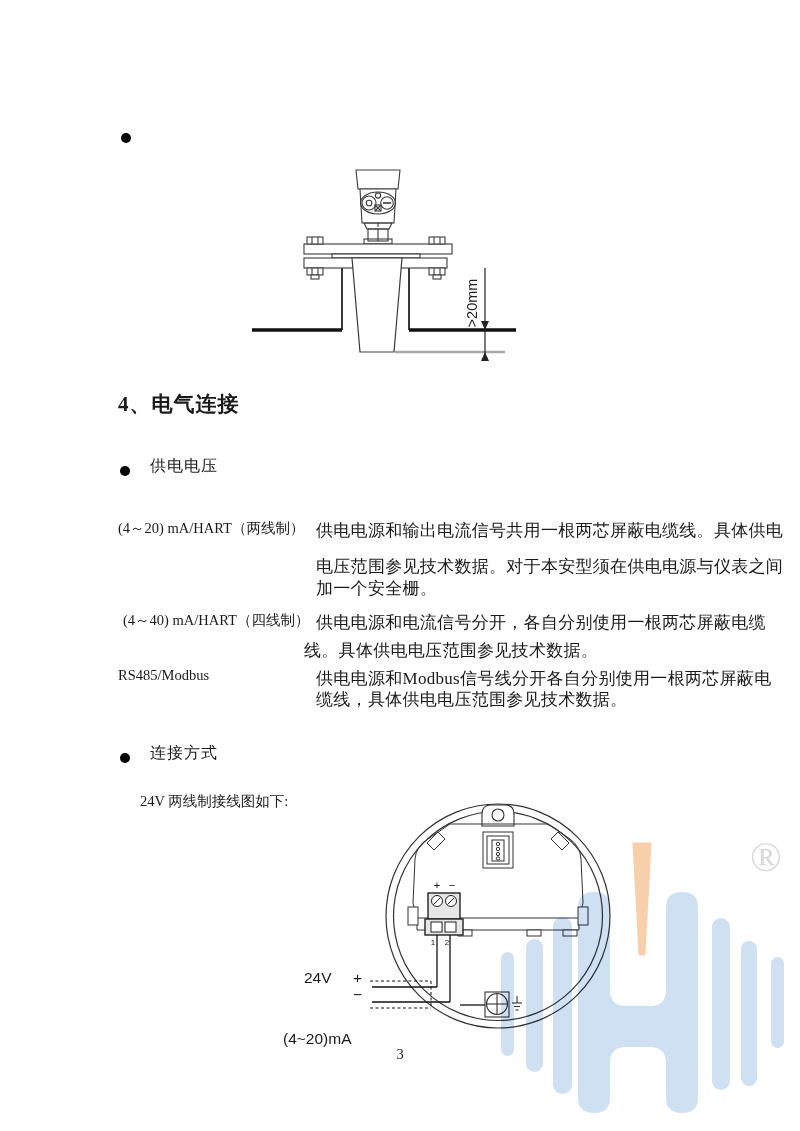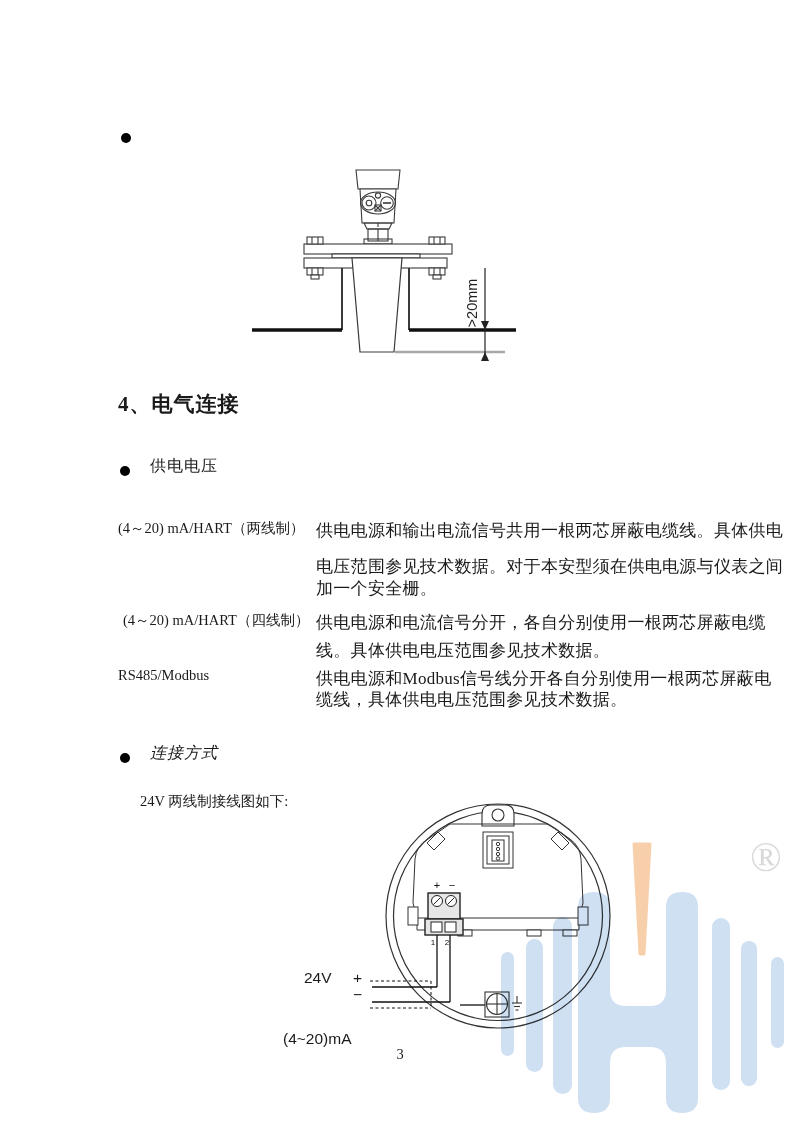--- a/index.html
+++ b/index.html
@@ -86,31 +86,31 @@
 
   <div class="abs content" style="left:120px;top:462px;"><span class="dot"></span></div>
   <div class="abs content blabel" style="left:150px;top:456px;">供电电压</div>
 
   <div>
     <div class="tlabel content" style="left:118px;top:519px;">(4～20) mA/HART（两线制）</div>
     <div class="tline content" style="left:316px;top:519px;">供电电源和输出电流信号共用一根两芯屏蔽电缆线。具体供电</div>
     <div class="tline content" style="left:316px;top:524px;margin-top:31px;">电压范围参见技术数据。对于本安型须在供电电源与仪表之间</div>
     <div class="tline content" style="left:316px;top:577px;">加一个安全栅。</div>
 
-    <div class="tlabel content" style="left:123px;top:611px;">(4～20) mA/HART（四线制）</div>
+    <div class="tlabel content" style="left:123px;top:611px;">(4～40) mA/HART（四线制）</div>
     <div class="tline content" style="left:316px;top:611px;text-align:right;">供电电源和电流信号分开，各自分别使用一根两芯屏蔽电缆</div>
-    <div class="tline content" style="left:316px;top:639px;">线。具体供电电压范围参见技术数据。</div>
+    <div class="tline content" style="left:304px;top:639px;">线。具体供电电压范围参见技术数据。</div>
 
     <div class="tlabel content" style="left:118px;top:667px;">RS485/Modbus</div>
     <div class="tline content" style="left:316px;top:667px;text-align:right;">供电电源和Modbus信号线分开各自分别使用一根两芯屏蔽电</div>
     <div class="tline content" style="left:316px;top:688px;text-align:center;">缆线，具体供电电压范围参见技术数据。</div>
   </div>
 
   <div class="abs content" style="left:120px;top:749px;"><span class="dot"></span></div>
-  <div class="abs content blabel" style="left:150px;top:743px;font-style:italic;">连接方式</div>
+  <div class="abs content blabel" style="left:150px;top:743px;">连接方式</div>
 
   <div class="abs content btext" style="left:120px;top:792px;margin-left:20px;">24V  两线制接线图如下:</div>
 
   <svg class="abs content" style="left:280px;top:795px;" width="340" height="245" viewBox="0 0 340 245">
     <g stroke="#333" stroke-width="1.2" fill="none">
       <circle cx="218" cy="121" r="112"></circle>
       <circle cx="218" cy="121" r="104.5"></circle>
     </g>
     <g stroke="#333" stroke-width="1.1" fill="#fff">
       <path d="M 202,31 L 202,19 Q 202,10 211,10 L 225,10 Q 234,10 234,19 L 234,31 Z"></path>

